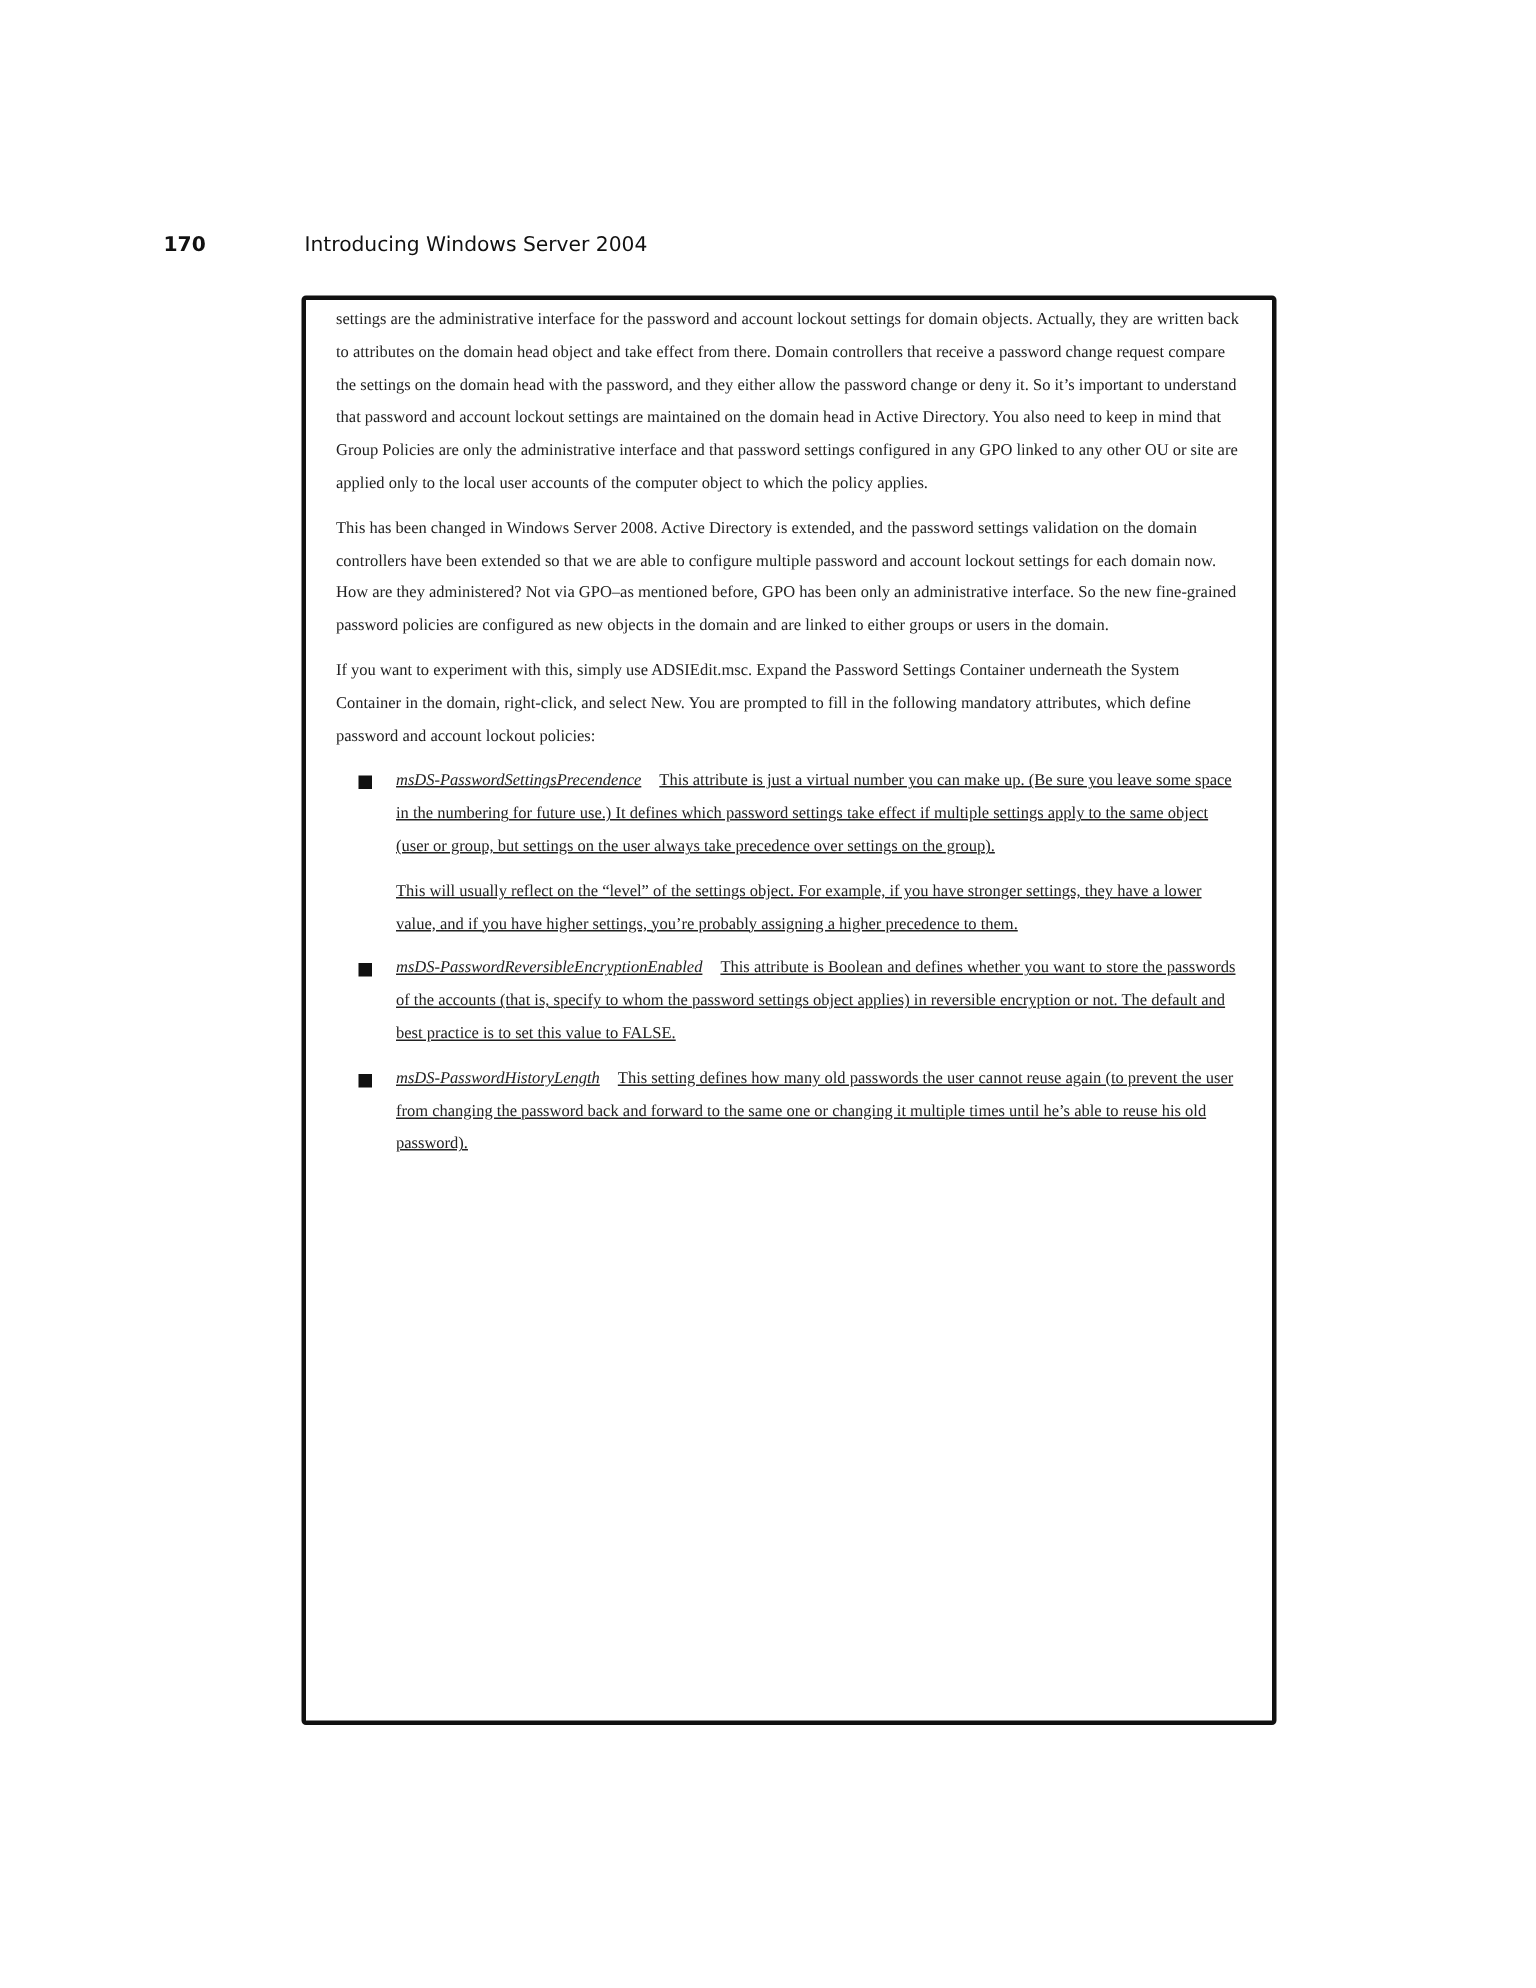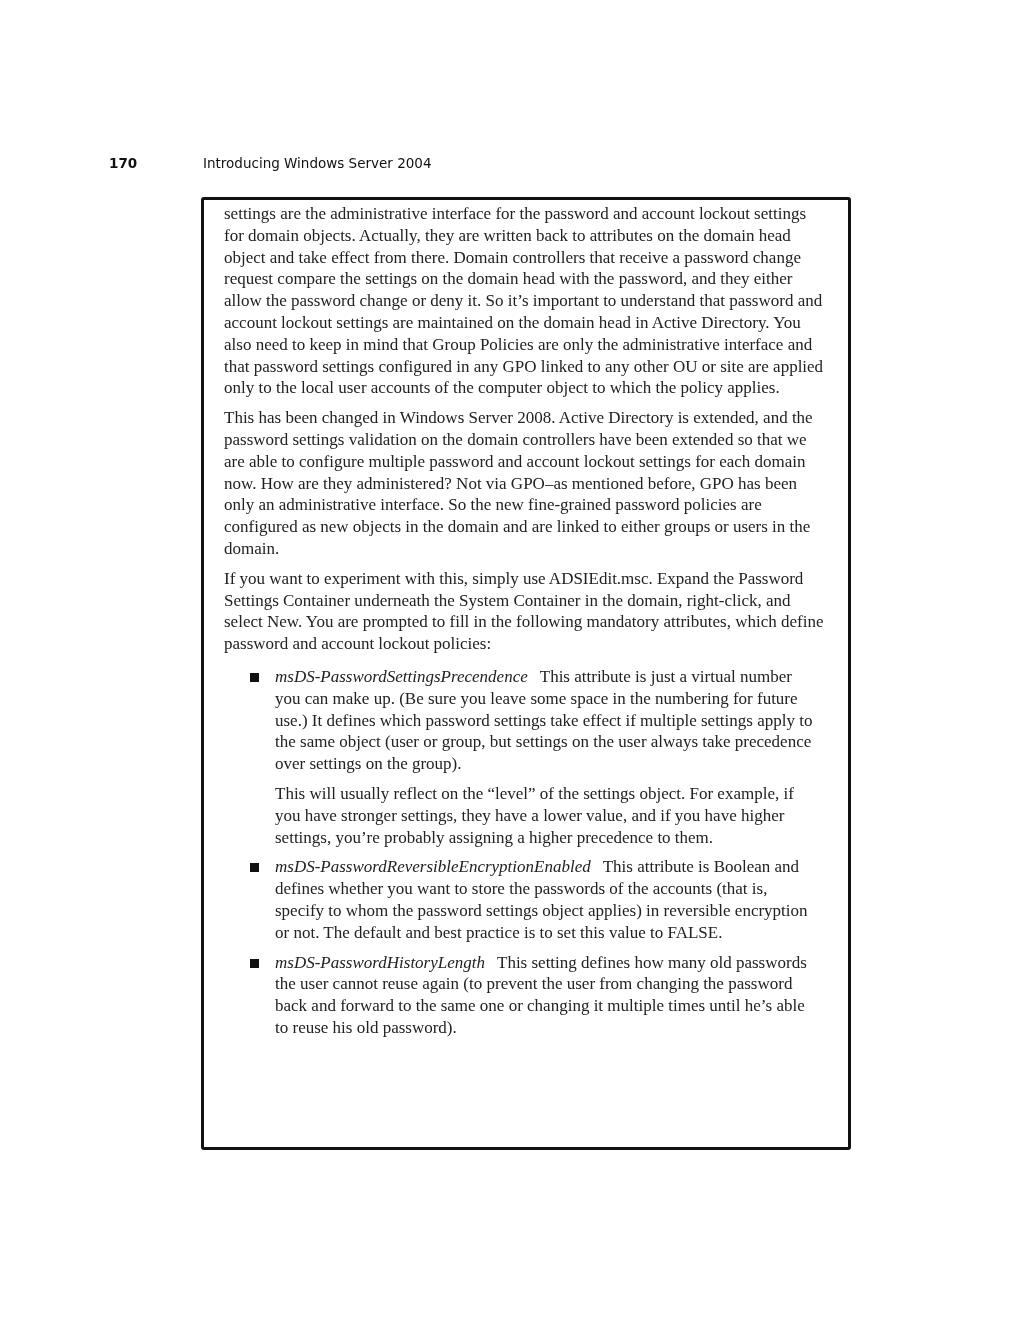--- a/index.html
+++ b/index.html
@@ -12,25 +12,25 @@
   .page-number { font-weight: bold; width: 94px; display: inline-block; }
   .chapter-title { font-weight: normal; }
   .sidebar-box {
     position: absolute; left: 201px; top: 197px;
     width: 650px; height: 953px;
     border: 3px solid #111; border-radius: 3px;
     box-sizing: border-box;
   }
   .box-content {
     position: absolute; left: 20px; top: 3px; right: 20px;
-    font-family: "Liberation Serif", serif; font-size: 17px; line-height: 21.8px;
+    font-family: "Liberation Serif", serif; font-size: 11px; line-height: 21.8px;
     color: #222;
   }
   .box-content p { margin: 0 0 8px 0; }
-  .bullet-list { list-style: none; margin: 11px; padding: 0; }
+  .bullet-list { list-style: none; margin: 0; padding: 0; text-decoration: underline; }
   .bullet-item { position: relative; padding-left: 40px; margin: 0 0 8px 0; }
   .bullet-item .bullet-glyph {
     position: absolute; left: 15px; top: 7px; width: 9px; height: 9px; background: #111;
   }
   .term { font-style: italic; margin-right: 12px; }
   .sub-para { padding-left: 40px; margin: 0 0 8px 0; }
 </style>
 </head>
 <body>
 

